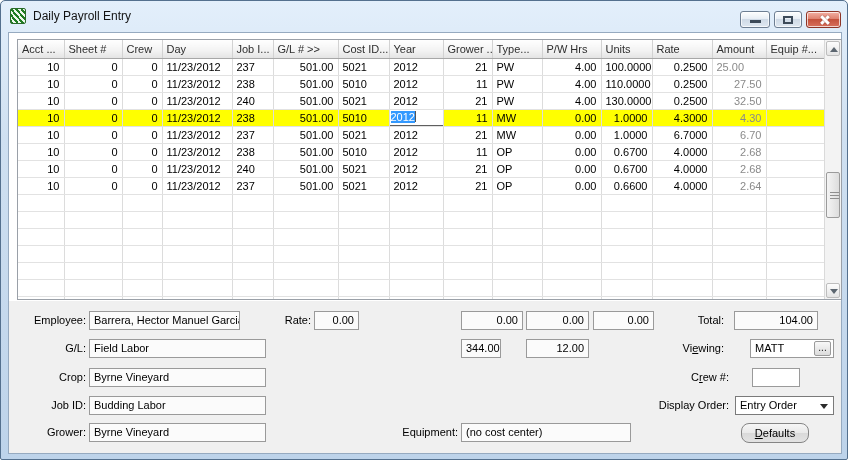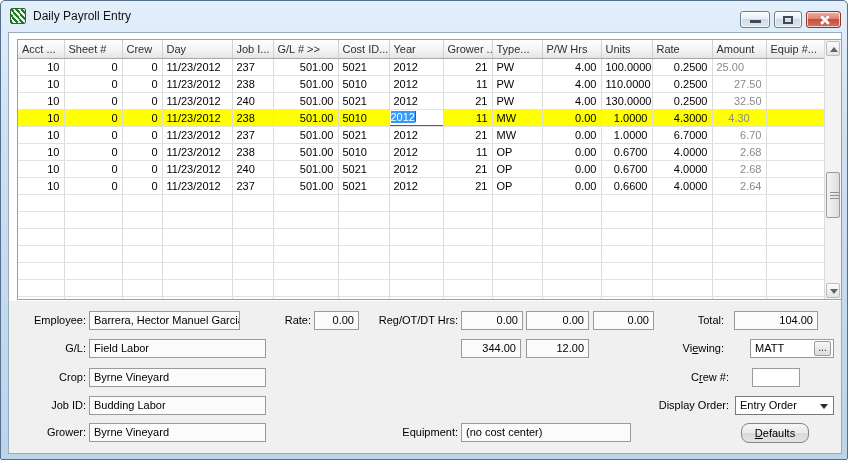--- a/index.html
+++ b/index.html
@@ -198,21 +198,21 @@
               <td style="text-align: right;">501.00</td>
               <td style="text-align: left;">5010</td>
               <td style="text-align: left; position: relative;">
                 <span class="cell-edit"><span class="sel">2012</span><span class="caret"></span></span>
               </td>
               <td style="text-align: right;">11</td>
               <td style="text-align: left;">MW</td>
               <td style="text-align: right;">0.00</td>
               <td style="text-align: right;">1.0000</td>
               <td style="text-align: right;">4.3000</td>
-              <td class="muted" style="text-align: center;">4.30</td>
+              <td class="muted" style="text-align: right;">4.30</td>
               <td style="text-align: left;"></td>
             </tr>
             <tr>
               <td style="text-align: right;">10</td>
               <td style="text-align: right;">0</td>
               <td style="text-align: right;">0</td>
               <td style="text-align: left;">11/23/2012</td>
               <td style="text-align: left;">237</td>
               <td style="text-align: right;">501.00</td>
               <td style="text-align: left;">5021</td>
@@ -409,30 +409,29 @@
           </span>
       </div>
     </div>
 
     <div class="form">
 
       <div class="lbl" style="left:2px;top:10px;width:75px;">Employee:</div>
       <div class="box" style="left:80px;top:10px;width:151px;">Barrera, Hector Manuel Garcia</div>
       <div class="lbl" style="left:268px;top:10px;width:34px;">Rate:</div>
       <div class="box num" style="left:305px;top:10px;width:45px;">0.00</div>
-      <div class="lbl" style="left:352px;top:10px;width:97px;">Reg/OT/DT Hrs:</div>
       <div class="box num" style="left:452px;top:10px;width:62px;">0.00</div>
       <div class="box num" style="left:517px;top:10px;width:63px;">0.00</div>
       <div class="box num" style="left:584px;top:10px;width:61px;">0.00</div>
       <div class="lbl" style="left:655px;top:10px;width:60px;">Total:</div>
       <div class="box num" style="left:725px;top:10px;width:84px;">104.00</div>
 
       <div class="lbl" style="left:2px;top:38px;width:75px;">G/L:</div>
       <div class="box" style="left:80px;top:38px;width:177px;">Field Labor</div>
-      <div class="box num" style="left:452px;top:38px;width:60px;">344.00</div>
+      <div class="box num" style="left:452px;top:38px;width:40px;">344.00</div>
       <div class="box num" style="left:517px;top:38px;width:63px;">12.00</div>
       <div class="lbl" style="left:640px;top:38px;width:75px;"><span>Vi</span><span class="accel">e</span><span>wing:</span></div>
       <div class="box white" style="left:725px;top:38px;width:84px;"><span>MATT</span><span class="browse">...</span></div>
 
       <div class="lbl" style="left:2px;top:67px;width:75px;">Crop:</div>
       <div class="box" style="left:80px;top:67px;width:177px;">Byrne Vineyard</div>
       <div class="lbl" style="left:635px;top:67px;width:85px;"><span>C</span><span class="accel">r</span><span>ew #:</span></div>
       <div class="box white" style="left:727px;top:67px;width:48px;"></div>
 
       <div class="lbl" style="left:2px;top:95px;width:75px;">Job ID:</div>

